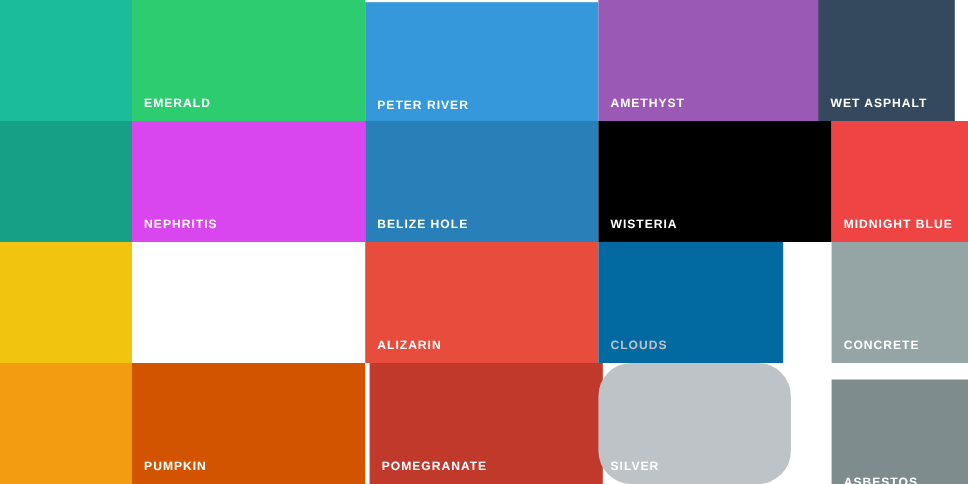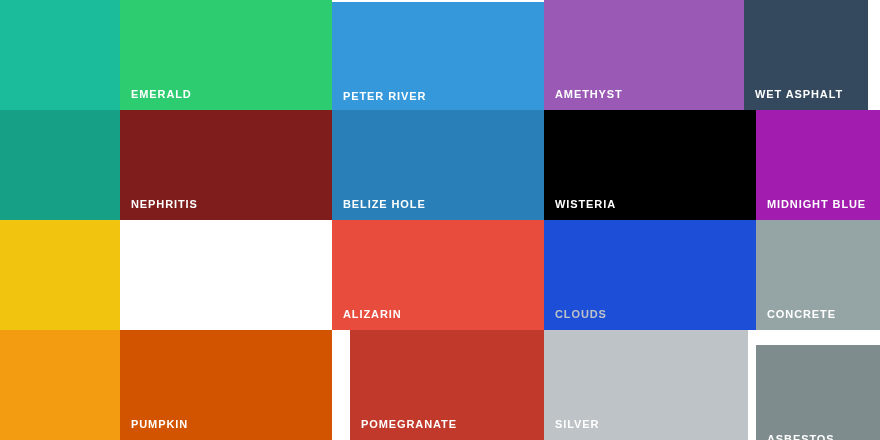--- a/index.html
+++ b/index.html
@@ -54,48 +54,48 @@
     <div class="swatch" style="left: 332px; top: 2px; width: 212px; height: 110px; background-color: rgb(52, 152, 219);">
       <span class="swatch-label" style="color: rgb(255, 255, 255);">PETER RIVER</span>
     </div>
     <div class="swatch" style="left: 544px; top: 0px; width: 212px; height: 110px; background-color: rgb(155, 89, 182);">
       <span class="swatch-label" style="color: rgb(255, 255, 255); text-align: right;">AMETHYST</span>
     </div>
     <div class="swatch" style="left: 744px; top: 0px; width: 124px; height: 110px; background-color: rgb(52, 73, 94);">
       <span class="swatch-label" style="color: rgb(255, 255, 255);">WET ASPHALT</span>
     </div>
     <div class="swatch clipped-label" style="left: 0px; top: 110px; width: 120px; height: 110px; background-color: rgb(22, 160, 133);"></div>
-    <div class="swatch" style="left: 120px; top: 110px; width: 212px; height: 110px; background-color: #7f1d1d;">
+    <div class="swatch" style="left: 120px; top: 110px; width: 212px; height: 110px; background-color: #d946ef;">
       <span class="swatch-label" style="color: rgb(255, 255, 255);">NEPHRITIS</span>
     </div>
     <div class="swatch" style="left: 332px; top: 110px; width: 212px; height: 110px; background-color: rgb(41, 128, 185);">
       <span class="swatch-label" style="color: rgb(255, 255, 255);">BELIZE HOLE</span>
     </div>
     <div class="swatch" style="left: 544px; top: 110px; width: 212px; height: 110px; background-color: #000000;">
       <span class="swatch-label" style="color: rgb(255, 255, 255);">WISTERIA</span>
     </div>
-    <div class="swatch" style="left: 756px; top: 110px; width: 124px; height: 110px; background-color: #a21caf;">
+    <div class="swatch" style="left: 756px; top: 110px; width: 124px; height: 110px; background-color: #ef4444;">
       <span class="swatch-label" style="color: rgb(255, 255, 255);">MIDNIGHT BLUE</span>
     </div>
     <div class="swatch clipped-label" style="left: 0px; top: 220px; width: 120px; height: 110px; background-color: rgb(241, 196, 15);"></div>
     <div class="swatch" style="left: 332px; top: 220px; width: 212px; height: 110px; background-color: rgb(231, 76, 60);">
       <span class="swatch-label" style="color: rgb(255, 255, 255);">ALIZARIN</span>
     </div>
-    <div class="swatch" style="left: 544px; top: 220px; width: 212px; height: 110px; background-color: #1d4ed8; padding-left: 24px;">
+    <div class="swatch" style="left: 544px; top: 220px; width: 168px; height: 110px; background-color: #0369a1; padding-left: 24px;">
       <span class="swatch-label" style="color: rgb(189, 195, 199);">CLOUDS</span>
     </div>
     <div class="swatch" style="left: 756px; top: 220px; width: 124px; height: 110px; background-color: rgb(149, 165, 166);">
       <span class="swatch-label" style="color: rgb(255, 255, 255);">CONCRETE</span>
     </div>
     <div class="swatch clipped-label" style="left: 0px; top: 330px; width: 120px; height: 110px; background-color: rgb(243, 156, 18);"></div>
     <div class="swatch" style="left: 120px; top: 330px; width: 212px; height: 110px; background-color: rgb(211, 84, 0);">
       <span class="swatch-label" style="color: rgb(255, 255, 255); margin-top: 40px;">PUMPKIN</span>
     </div>
-    <div class="swatch" style="left: 350px; top: 330px; width: 212px; height: 110px; background-color: rgb(192, 57, 43);">
+    <div class="swatch" style="left: 336px; top: 330px; width: 212px; height: 110px; background-color: rgb(192, 57, 43);">
       <span class="swatch-label" style="color: rgb(255, 255, 255);">POMEGRANATE</span>
     </div>
-    <div class="swatch" style="left: 544px; top: 330px; width: 204px; height: 110px; background-color: rgb(189, 195, 199);">
+    <div class="swatch" style="left: 544px; top: 330px; width: 175px; height: 110px; background-color: rgb(189, 195, 199); border-radius: 30px;">
       <span class="swatch-label" style="color: rgb(255, 255, 255);">SILVER</span>
     </div>
     <div class="swatch" style="left: 756px; top: 330px; width: 124px; height: 110px; background-color: rgb(127, 140, 141); margin-top: 15px;">
       <span class="swatch-label" style="color: rgb(255, 255, 255);">ASBESTOS</span>
     </div>
   </div>
 
 </body></html>

